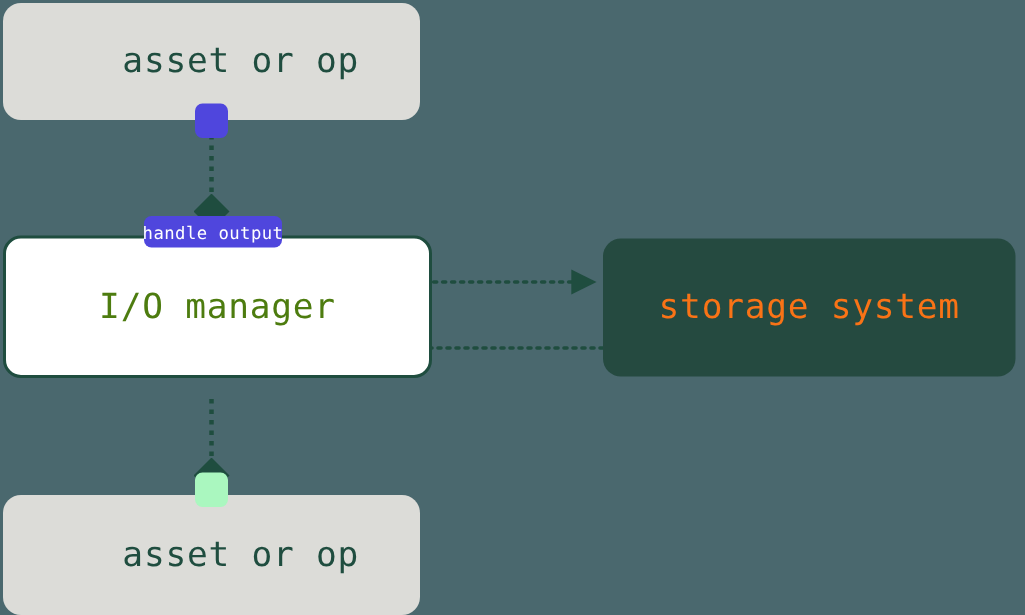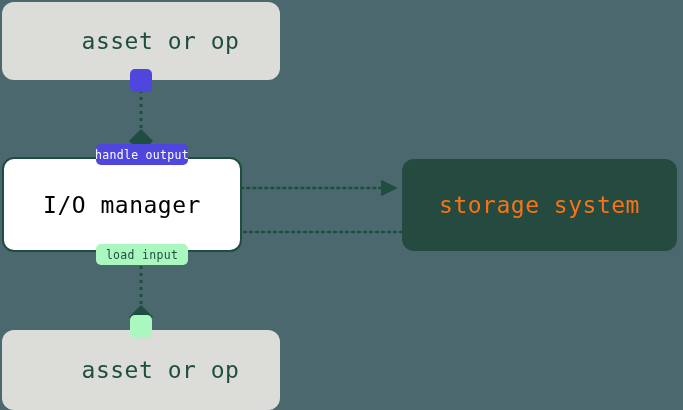--- a/index.html
+++ b/index.html
@@ -48,26 +48,26 @@
   }
   #node-asset-bottom {
     left: 2px;
     top: 330px;
     width: 278px;
     height: 80px;
   }
   #node-io-manager {
     left: 2px;
     top: 157px;
-    width: 240px;
+    width: 286px;
     height: 95px;
     background: #ffffff;
     border: 2px solid #1f4d3f;
     border-radius: 12px;
-    color: #000000;
+    color: #4d7c0f;
     font-size: 23px;
     letter-spacing: 0.5px;
   }
   #node-storage-system {
     left: 402px;
     top: 159px;
     width: 275px;
     height: 92px;
     background: #254a40;
     border-radius: 12px;
@@ -163,21 +163,18 @@
   </div>
 
   <div class="node node-asset" id="node-asset-bottom">
     <span>asset or op</span>
   </div>
 
   <div class="edge-label" id="edge-label-handle-output">
     <span>handle output</span>
   </div>
 
-  <div class="edge-label" id="edge-label-load-input">
-    <span>load input</span>
-  </div>
 
   <div class="port-marker" id="port-marker-output"></div>
 
   <div class="port-marker" id="port-marker-input"></div>
 
 </div>
 
 </body></html>

